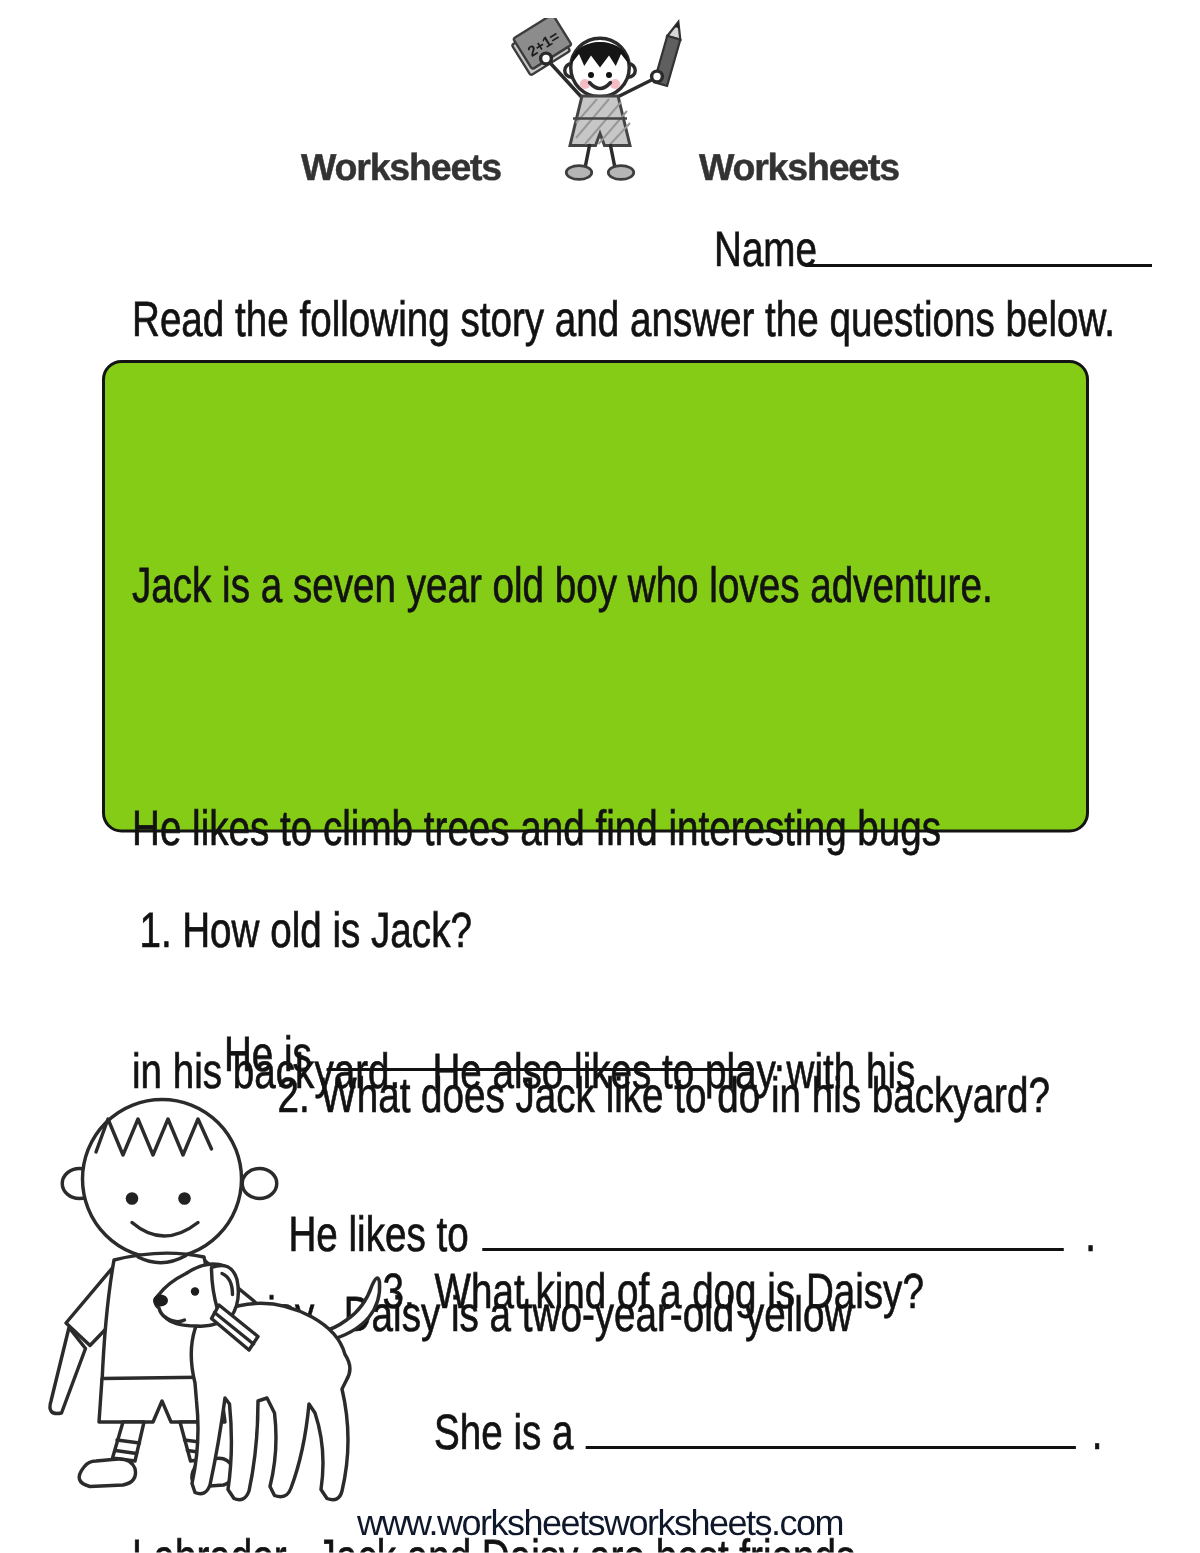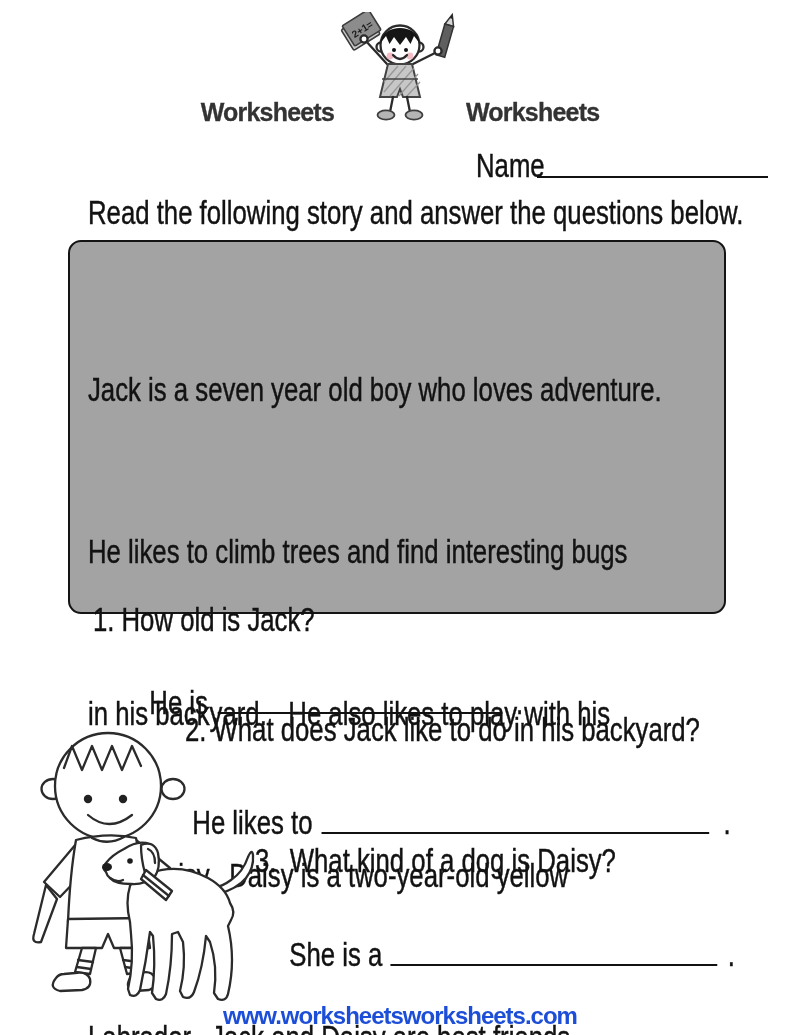--- a/index.html
+++ b/index.html
@@ -26,22 +26,22 @@
   
   .cond { font-size:33px; line-height:1.18; white-space:pre; color:#121212;
           transform:scaleX(0.78); transform-origin:left top;
           -webkit-text-stroke:0.45px #121212; }
   .cond-center { left:0; width:800px; text-align:center;
                  transform-origin:50% top; }
 
   .instruction { top:194px; }
 
   
-  .story-box { top:240px; left:68px; width:658px; height:374px;
-               border:2.6px solid #141414; border-radius:13px; background:#a3a3a3; }
+  .story-box { top:240px; left:68px; width:658px; height:315px;
+               border:2.6px solid #141414; border-radius:13px; background:#84cc16; }
   .story-text { position:absolute; top:13px; left:18px; width:840px;
                 line-height:54px; }
 
   
   .q-line  { display:flex; }
   .q-num   { margin-right:9px; }
   .q-num-wide { margin-right:17px; }
   .ans-blank { display:inline-block; border-bottom:2.6px solid #111;
                height:29px; margin-left:12px; vertical-align:baseline; }
   .ans-period { margin-left:18px; }
@@ -57,21 +57,21 @@
   .q3-q { top:842px; left:255px; }
   .q3-a { top:897px; left:275px; }
   .q3-a .ans-blank { width:419px; margin-left:10px; }
   .q3-a .ans-period { margin-left:14px; }
 
   
   .illustration { top:722px; left:22px; width:256px; height:290px; }
 
   
   .footer-url { top:1002px; left:0; width:800px; text-align:center;
-                font-size:24px; letter-spacing:-1px; color:#1d4ed8;font-weight:bold; }
+                font-size:24px; letter-spacing:-1px; color:#0f172a; }
 
   svg .ln { fill:none; stroke:#2b2b2b; stroke-width:2.3; stroke-linecap:round; stroke-linejoin:round; }
   svg .wh { fill:#ffffff; stroke:#2b2b2b; stroke-width:2.3; stroke-linejoin:round; }
 </style>
 </head>
 <body>
 
 <div class="abs logo-row">
   <span class="wordmark">Worksheets</span>
 

